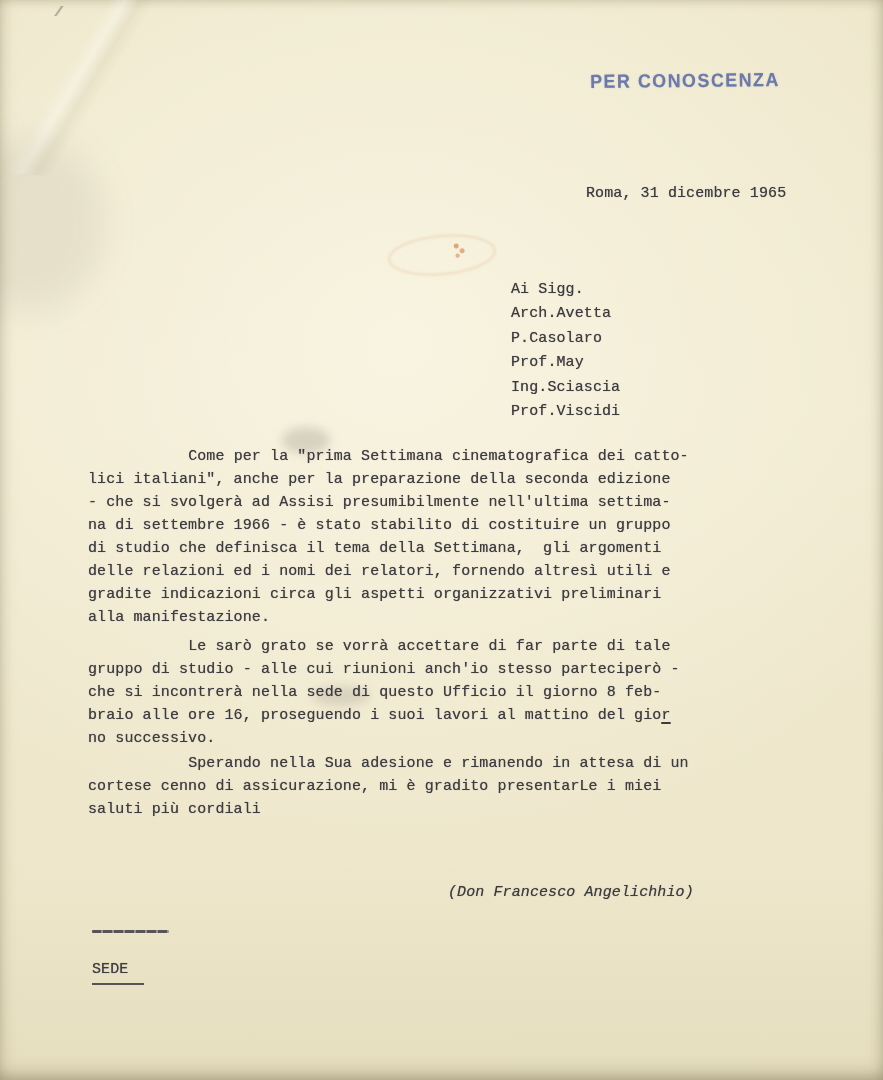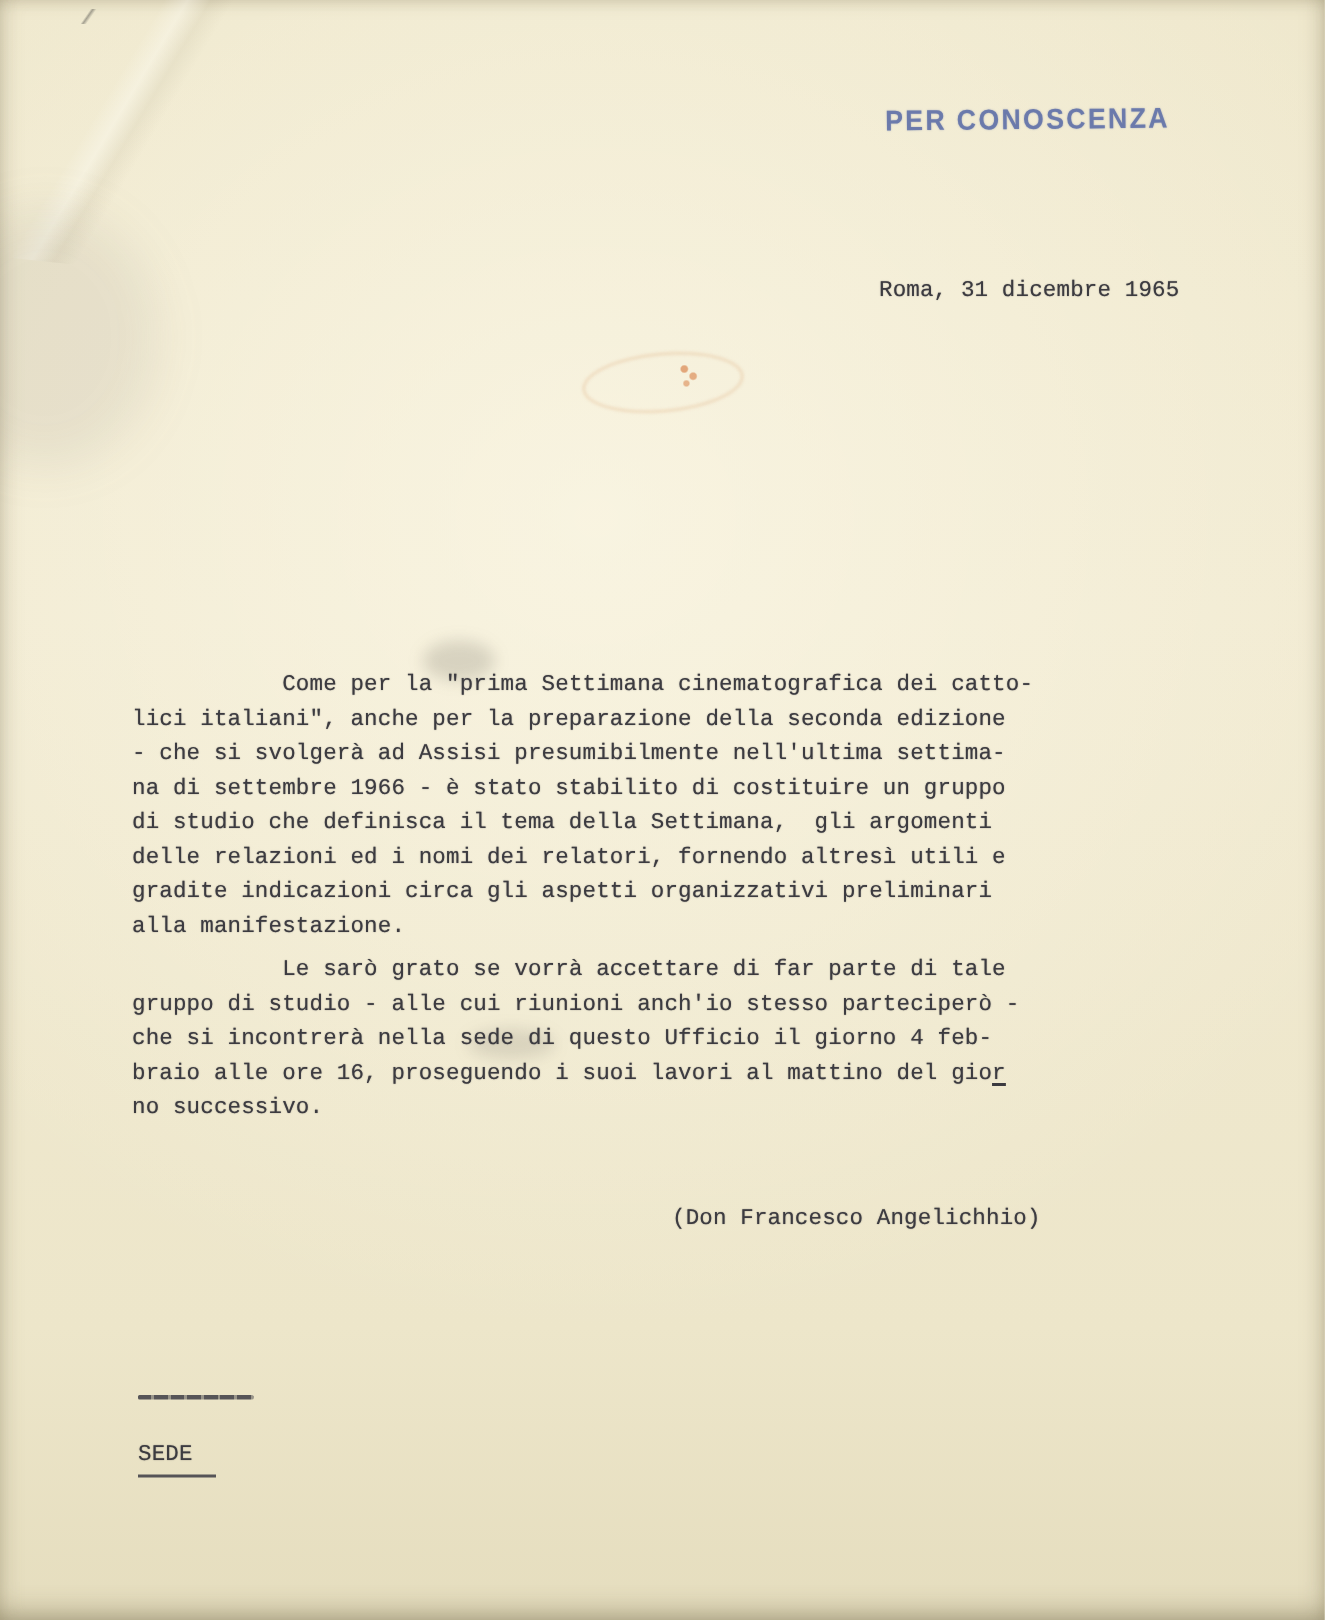--- a/index.html
+++ b/index.html
@@ -36,21 +36,21 @@
     transform:rotate(-0.6deg) scaleX(0.94);
     transform-origin:left top;
     text-shadow:0 0 1.2px rgba(96,113,168,0.55);
   }
   .date-line{left:586px;top:182px;}
   .protocol{left:30px;top:234px;}
   .recipients{left:511px;top:278px;line-height:24.4px;}
   .para-1{left:88px;top:445px;}
   .para-2{left:88px;top:635px;}
   .para-3{left:88px;top:752px;}
-  .signature{left:448px;top:801px;}
+  .signature{left:448px;top:881px;font-style:italic;}
   .separator{
     position:absolute;left:92px;top:930px;width:77px;height:3px;
     background:repeating-linear-gradient(90deg,#46454b 0 9px,rgba(70,69,75,0.55) 9px 11px);
     border-radius:1px;opacity:0.9;
   }
   .addressee{left:92px;top:937px;line-height:24.4px;}
   .sede{left:92px;top:958px;}
   .sede .sede-inner{
     display:inline-block;
     border-bottom:2.5px solid rgba(70,69,75,0.9);
@@ -103,36 +103,45 @@
   <div class="stain ring-orange"></div>
   <div class="stain dots-orange"></div>
   <div class="stain smudge-1"></div>
   <div class="stain smudge-2"></div>
 
   <div class="stamp">PER CONOSCENZA</div>
 
   <div class="tw date-line">Roma, 31 dicembre 1965</div>
 
 
+  <div class="tw recipients">Ai Sigg.
+Arch.Avetta
+P.Casolaro
+Prof.May
+Ing.Sciascia
+Prof.Viscidi</div>
 
   <div class="tw para-1">           Come per la "prima Settimana cinematografica dei catto-
 lici italiani", anche per la preparazione della seconda edizione
 - che si svolgerà ad Assisi presumibilmente nell'ultima settima-
 na di settembre 1966 - è stato stabilito di costituire un gruppo
 di studio che definisca il tema della Settimana,  gli argomenti
 delle relazioni ed i nomi dei relatori, fornendo altresì utili e
 gradite indicazioni circa gli aspetti organizzativi preliminari
 alla manifestazione.</div>
 
   <div class="tw para-2"><span>           Le sarò grato se vorrà accettare di far parte di tale
 gruppo di studio - alle cui riunioni anch'io stesso parteciperò -
-che si incontrerà nella sede di questo Ufficio il giorno 4 feb-
+che si incontrerà nella sede di questo Ufficio il giorno 8 feb-
 braio alle ore 16, proseguendo i suoi lavori al mattino del gio</span><span class="u-r">r</span><span>
 no successivo.</span></div>
 
+  <div class="tw para-3">           Sperando nella Sua adesione e rimanendo in attesa di un
+cortese cenno di assicurazione, mi è gradito presentarLe i miei
+saluti più cordiali</div>
 
   <div class="tw signature">(Don Francesco Angelichhio)</div>
 
   <div class="separator"></div>
 
 
   <div class="tw sede"><span class="sede-inner">SEDE</span></div>
 
 </div>
 

